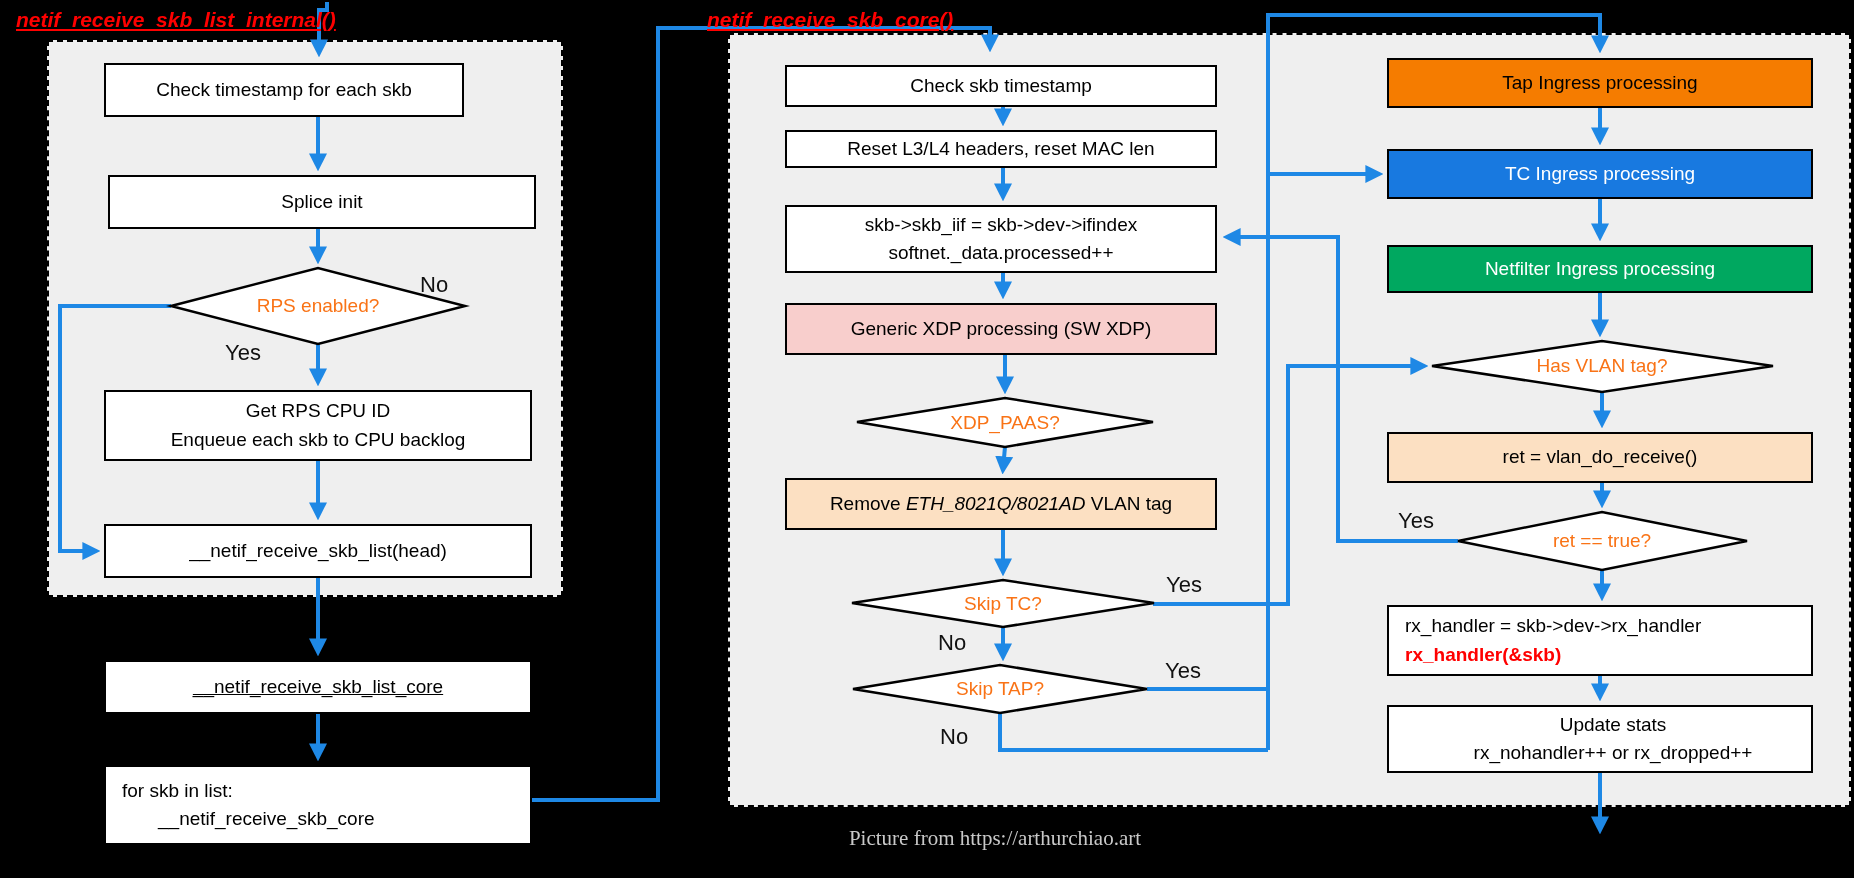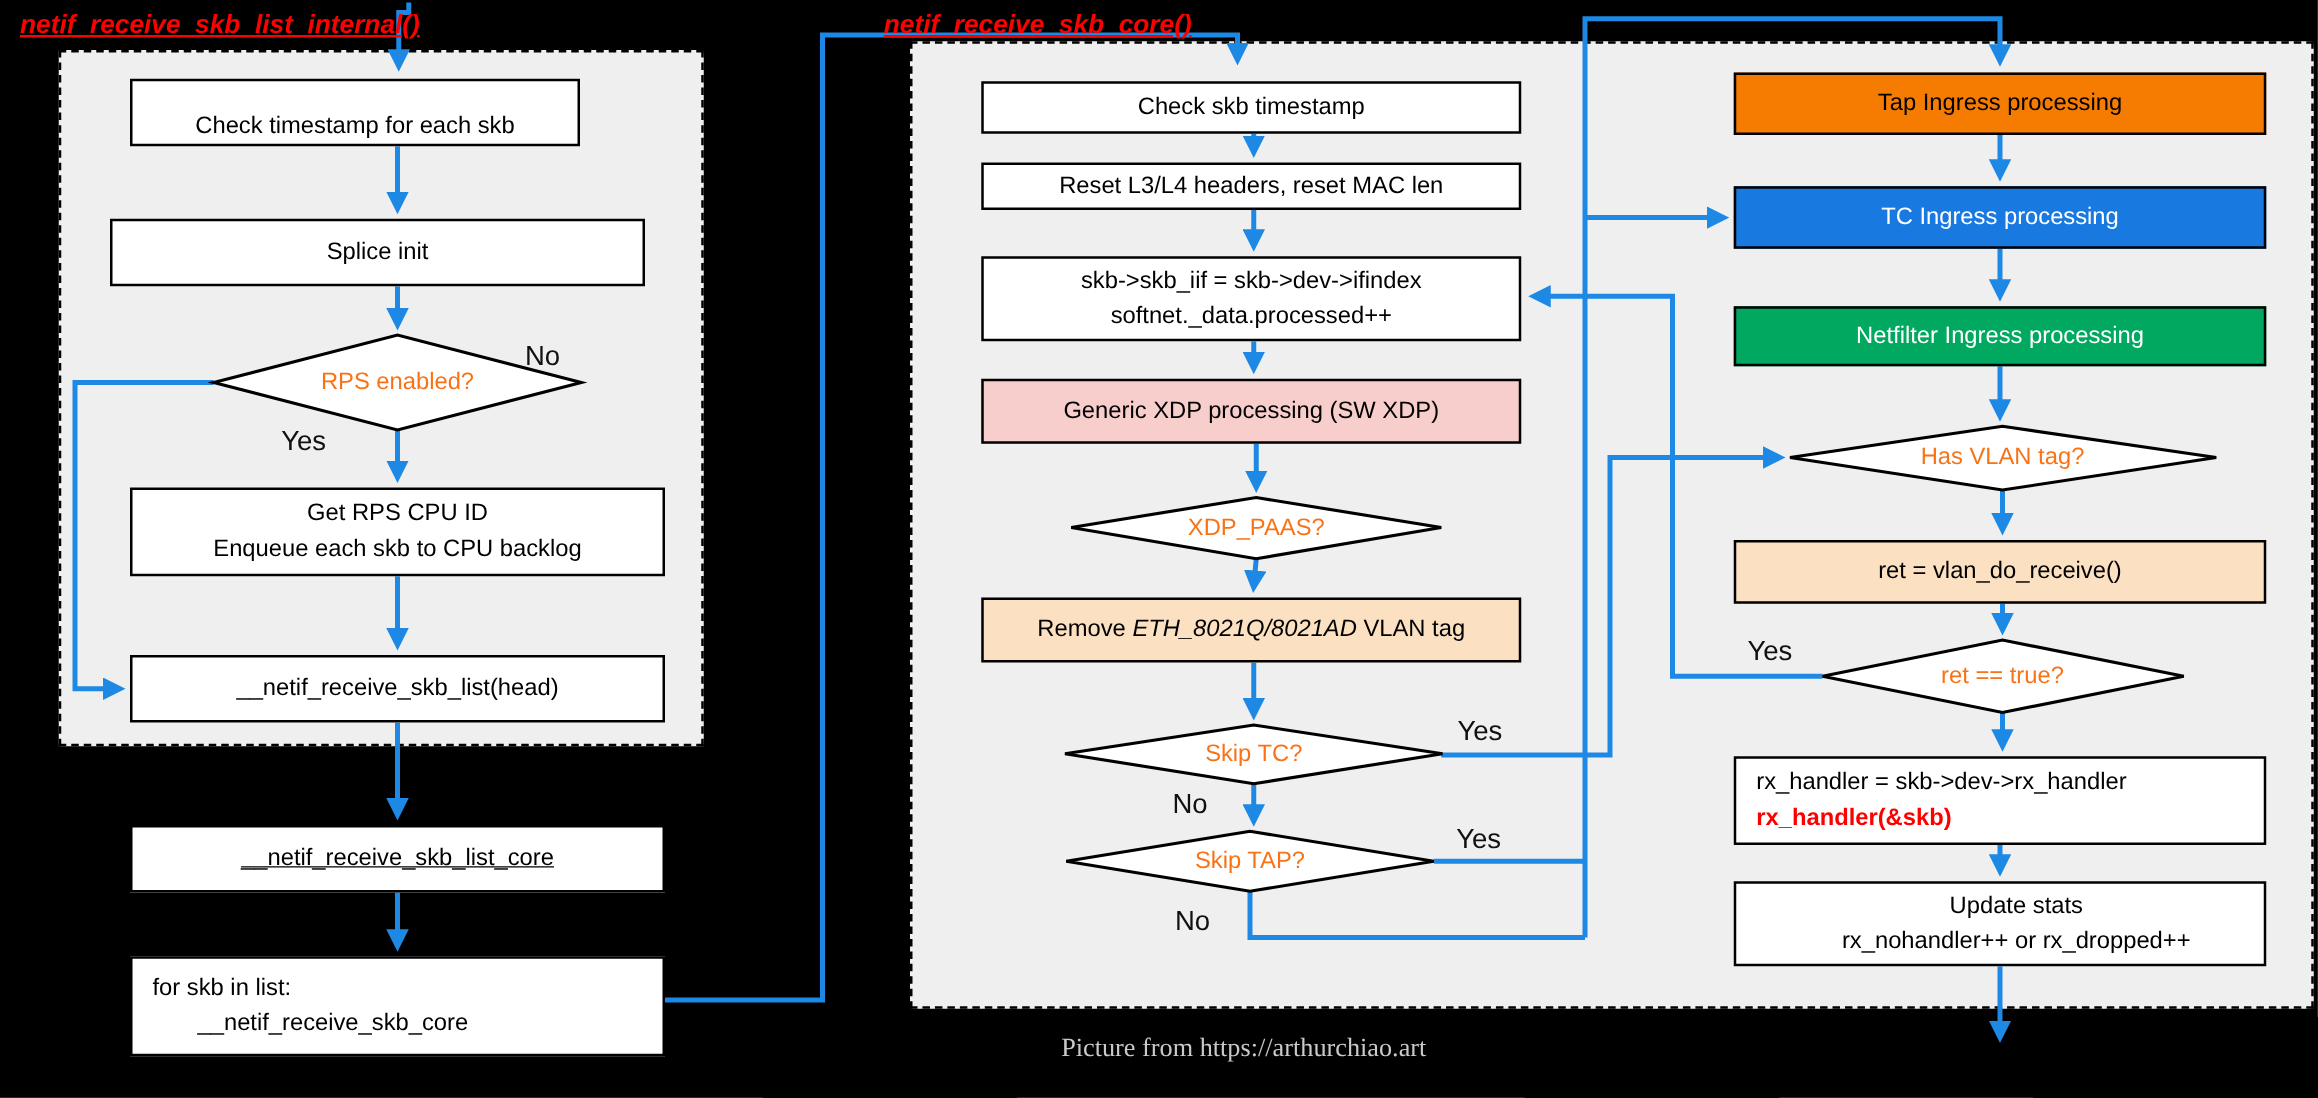--- a/index.html
+++ b/index.html
@@ -83,24 +83,24 @@
       <polygon points="852,603 1003,580 1154,603 1003,627"></polygon>
       <polygon points="853,689 1000,665 1147,689 1000,713"></polygon>
       <polygon points="1432,366 1602,341 1773,366 1602,392"></polygon>
       <polygon points="1458,541 1602,512 1747,541 1602,570"></polygon>
     </g>
   </svg>
 
   <div class="ftitle" style="left:16px;top:8px;">netif_receive_skb_list_internal()</div>
   <div class="ftitle" style="left:707px;top:8px;">netif_receive_skb_core()</div>
 
-  <div class="box" style="left:104px;top:63px;width:360px;height:54px;justify-content:flex-end;">
+  <div class="box" style="left:104px;top:63px;width:360px;height:54px;">
     <span>Check timestamp for each skb</span>
   </div>
-  <div class="box" style="left:88px;top:175px;width:428px;height:54px;">
+  <div class="box" style="left:108px;top:175px;width:428px;height:54px;">
     <span>Splice init</span>
   </div>
   <div class="dlabel" style="left:318px;top:306px;">RPS enabled?</div>
   <div class="box" style="left:104px;top:390px;width:428px;height:71px;">
     <span>Get RPS CPU ID</span>
     <span>Enqueue each skb to CPU backlog</span>
   </div>
   <div class="box" style="left:104px;top:524px;width:428px;height:54px;">
     <span>__netif_receive_skb_list(head)</span>
   </div>

